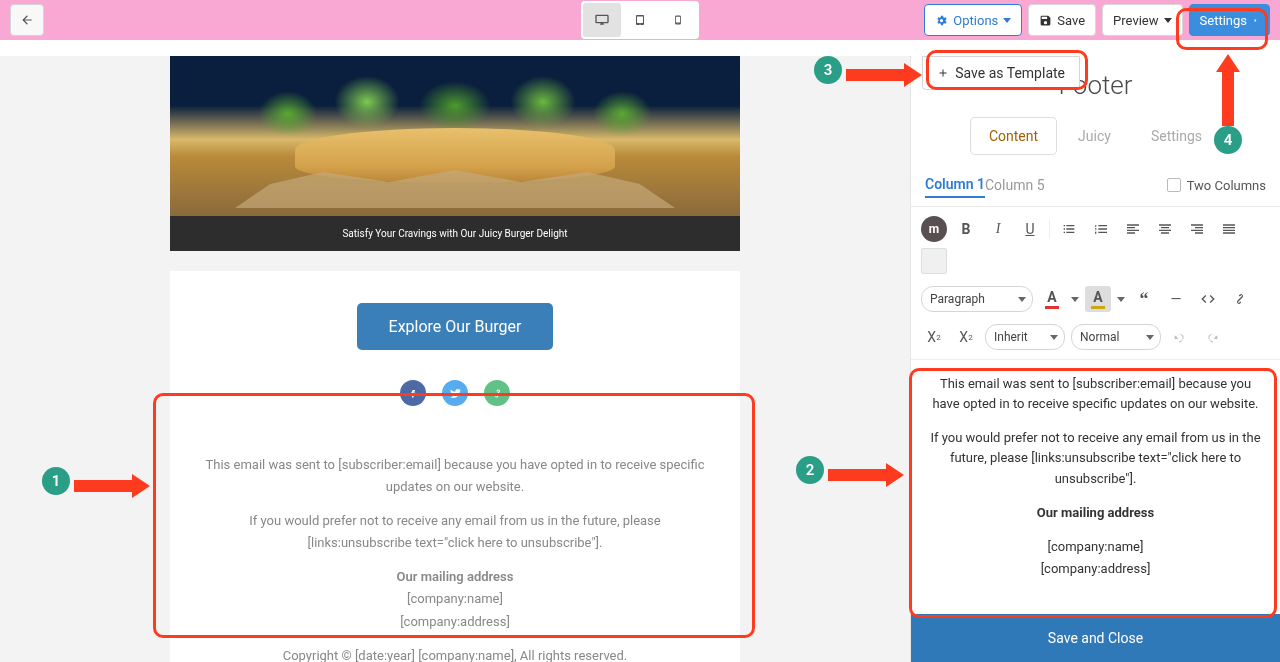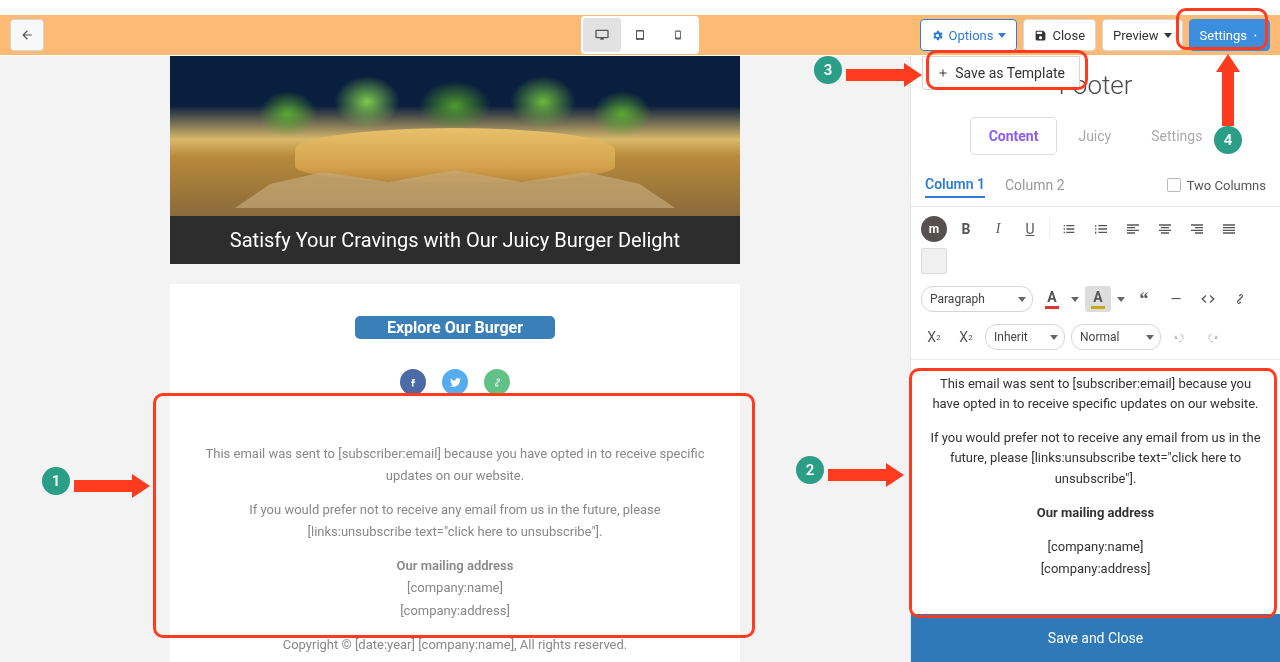--- a/index.html
+++ b/index.html
@@ -1,56 +1,56 @@
 <!DOCTYPE html>
 <html><head>
 <meta charset="utf-8">
 <style>
 * { box-sizing: border-box; margin: 0; padding: 0; }
 body { font-family: -apple-system, BlinkMacSystemFont, "Segoe UI", Roboto, Arial, sans-serif; font-size: 13px; background: #fff; width: 1280px; height: 662px; overflow: hidden; position: relative; }
 
 
-.topbar { position: absolute; top: 0; left: 0; right: 0; height: 40px; background: #fdba74; display: flex; align-items: center; padding: 0 10px; margin-top: 15px; }
+.topbar { position: absolute; top: 0; left: 0; right: 0; height: 40px; background: #f9a8d4; display: flex; align-items: center; padding: 0 10px; }
 .back-btn { width: 34px; height: 32px; background: #f8f8f8; border: 1px solid #d5d5d5; border-radius: 4px; display: flex; align-items: center; justify-content: center; cursor: pointer; color: #555; }
 .device-switch { position: absolute; left: 50%; transform: translateX(-50%); display: flex; background: #fff; border-radius: 4px; padding: 2px; }
 .device-btn { width: 38px; height: 34px; display: flex; align-items: center; justify-content: center; border: none; background: none; cursor: pointer; color: #555; }
 .device-btn.active { background: #e2e2e2; border-radius: 3px; }
 .top-right { margin-left: auto; display: flex; gap: 6px; align-items: center; }
 .tb-btn { height: 32px; padding: 0 10px; border-radius: 4px; border: 1px solid #d8d8d8; background: #fff; display: flex; align-items: center; gap: 5px; cursor: pointer; font-size: 13px; color: #333; }
 .tb-btn.opt { border: 1px solid #2e7cd4; color: #2e7cd4; }
 .tb-btn.settings { background: #3b8ede; border: 1px solid #3b8ede; color: #fff; }
 .caret { width: 0; height: 0; border-left: 4px solid transparent; border-right: 4px solid transparent; border-top: 5px solid currentColor; }
 
 
 .save-tpl { position: absolute; top: 56px; right: 200px; background: #fff; border: 1px solid #d5d5d5; border-radius: 0 0 4px 4px; padding: 8px 14px; font-size: 14px; color: #333; cursor: pointer; display: flex; align-items: center; gap: 6px; z-index: 50; }
 
 
 .canvas { position: absolute; top: 56px; left: 0; width: 910px; bottom: 0; background: #f3f3f3; overflow: hidden; }
 .email { position: absolute; top: -10px; left: 170px; width: 570px; }
 .hero-img { height: 170px; background: linear-gradient(180deg, #0a1f3d 0%, #0a1f3d 35%, #d9b96a 55%, #b88a3a 65%, #8a6a3c 100%); position: relative; overflow: hidden; }
 .lettuce { position: absolute; top: 12px; left: 50%; transform: translateX(-50%); width: 440px; height: 80px; background: radial-gradient(ellipse 45px 35px at 12% 70%, #5aa832 0%, transparent 65%), radial-gradient(ellipse 50px 40px at 30% 55%, #7fc94f 0%, transparent 65%), radial-gradient(ellipse 55px 38px at 50% 60%, #4e9b2c 0%, transparent 65%), radial-gradient(ellipse 50px 40px at 70% 55%, #6db83f 0%, transparent 65%), radial-gradient(ellipse 45px 35px at 88% 70%, #5aa832 0%, transparent 65%); }
 .bun { position: absolute; top: 82px; left: 50%; transform: translateX(-50%); width: 320px; height: 55px; background: linear-gradient(180deg, #e8c06c 0%, #d4a14b 70%, #b8863a 100%); border-radius: 50% / 40% 40% 30% 30%; }
 .paper { position: absolute; bottom: 8px; left: 50%; transform: translateX(-50%); width: 440px; height: 40px; background: #c4a878; clip-path: polygon(8% 40%, 20% 10%, 35% 35%, 50% 5%, 65% 35%, 80% 10%, 92% 40%, 100% 100%, 0% 100%); opacity: 0.7; }
-.hero-caption { background: #2d2d2d; color: #fff; text-align: center; padding: 12px; font-size: 20px; }
+.hero-caption { background: #2d2d2d; color: #fff; text-align: center; padding: 12px; font-size: 10px; }
 .cta-area { background: #fff; padding: 32px 0 40px; text-align: center; margin-top: 20px; }
-.cta-btn { display: inline-block; background: #3a7fb8; color: #fff; padding: 2px 32px; font-size: 16px; font-weight: 700; border-radius: 5px; cursor: pointer; }
+.cta-btn { display: inline-block; background: #3a7fb8; color: #fff; padding: 14px 32px; font-size: 16px; font-weight: 400; border-radius: 5px; cursor: pointer; }
 .socials { display: flex; gap: 16px; justify-content: center; padding: 30px 0 20px; background: #fff; }
 .soc { width: 26px; height: 26px; border-radius: 50%; display: flex; align-items: center; justify-content: center; color: #fff; }
 .fb { background: #4c6aa5; } .tw { background: #55acee; } .lnk { background: #62c186; }
 .footer-box { background: #fff; padding: 28px 30px 20px; text-align: center; color: #888; font-size: 13px; line-height: 1.7; }
 .footer-box .mail-h { font-weight: 600; margin-top: 6px; }
 
 
 .panel { position: absolute; top: 56px; right: 0; bottom: 0; width: 370px; background: #fff; border-left: 1px solid #e5e5e5; display: flex; flex-direction: column; }
 .panel-title { text-align: center; font-size: 26px; font-weight: 300; color: #4a4a4a; padding: 14px 0 12px; }
 .panel-tabs { display: flex; justify-content: center; gap: 4px; padding: 6px 0 10px; }
 .ptab { padding: 10px 18px; color: #888; cursor: pointer; border-radius: 4px; font-size: 14px; }
-.ptab.active { background: #fff; color: #8b5cf6; box-shadow: 0 0 0 1px #ddd; font-weight: bold; }
+.ptab.active { background: #fff; color: #a16207; box-shadow: 0 0 0 1px #ddd; }
 .ptab.inactive { color: #aaa; }
-.col-row { display: flex; align-items: center; padding: 8px 14px; border-bottom: 1px solid #e8e8e8; gap: 20px; }
+.col-row { display: flex; align-items: center; padding: 8px 14px; border-bottom: 1px solid #e8e8e8; gap: 0; }
 .col-tab { font-size: 14px; color: #999; cursor: pointer; padding: 4px 0; }
 .col-tab.active { color: #2e7cd4; font-weight: 600; border-bottom: 2px solid #2e7cd4; }
 .two-cols { margin-left: auto; display: flex; align-items: center; gap: 6px; color: #555; font-size: 13px; }
 .chk { width: 14px; height: 14px; border: 1px solid #bbb; border-radius: 2px; }
 
 .editor-tb { padding: 6px 10px; border-bottom: 1px solid #eee; display: flex; flex-wrap: wrap; gap: 6px; align-items: center; }
 .tb-row { display: flex; flex-wrap: wrap; gap: 6px; align-items: center; width: 100%; padding: 3px 0; }
 .ico-btn { width: 26px; height: 26px; display: flex; align-items: center; justify-content: center; border-radius: 3px; color: #555; cursor: pointer; font-size: 14px; }
 .ico-btn.circ { background: #585050; color: #fff; border-radius: 50%; font-weight: bold; font-size: 12px; }
 .ico-btn.ohl { box-shadow: 0 0 0 1px #ddd inset; background: #f0f0f0; }
@@ -108,21 +108,21 @@
       <svg width="13" height="13" viewBox="0 0 24 24">
           <path fill="currentColor" d="M19.4 13a7.5 7.5 0 0 0 0-2l2.1-1.6-2-3.5-2.5 1A7.4 7.4 0 0 0 15.3 6l-.4-2.7h-4L10.5 6a7.4 7.4 0 0 0-1.7.9l-2.5-1-2 3.5L6.4 11a7.5 7.5 0 0 0 0 2l-2.1 1.6 2 3.5 2.5-1a7.4 7.4 0 0 0 1.7.9l.4 2.7h4l.4-2.7a7.4 7.4 0 0 0 1.7-.9l2.5 1 2-3.5zM12 15a3 3 0 1 1 3-3 3 3 0 0 1-3 3z"></path>
         </svg>
       <span>Options</span>
       <span class="caret"></span>
     </div>
     <div class="tb-btn">
       <svg width="13" height="13" viewBox="0 0 24 24">
           <path fill="currentColor" d="M17 3H5a2 2 0 0 0-2 2v14a2 2 0 0 0 2 2h14a2 2 0 0 0 2-2V7zm-5 16a3 3 0 1 1 3-3 3 3 0 0 1-3 3zm3-10H5V5h10z"></path>
         </svg>
-      <span>Close</span>
+      <span>Save</span>
     </div>
     <div class="tb-btn">
       <span>Preview</span>
       <span class="caret"></span>
     </div>
     <div class="tb-btn settings">
       <span>Settings</span>
       <svg width="7" height="11" viewBox="0 0 24 24">
           <path fill="currentColor" d="M9 6l6 6-6 6z"></path>
         </svg>
@@ -178,21 +178,21 @@
 
 <div class="panel">
   <div class="panel-title">Footer</div>
   <div class="panel-tabs">
     <div class="ptab active">Content</div>
     <div class="ptab inactive">Juicy</div>
     <div class="ptab inactive">Settings</div>
   </div>
   <div class="col-row">
     <div class="col-tab active">Column 1</div>
-    <div class="col-tab">Column 2</div>
+    <div class="col-tab">Column 5</div>
     <div class="two-cols">
       <span class="chk"></span>
       <span>Two Columns</span>
     </div>
   </div>
 
   <div class="editor-tb">
     <div class="tb-row">
       <div class="ico-btn circ">m</div>
       <div class="ico-btn" style="font-weight:700">B</div>

